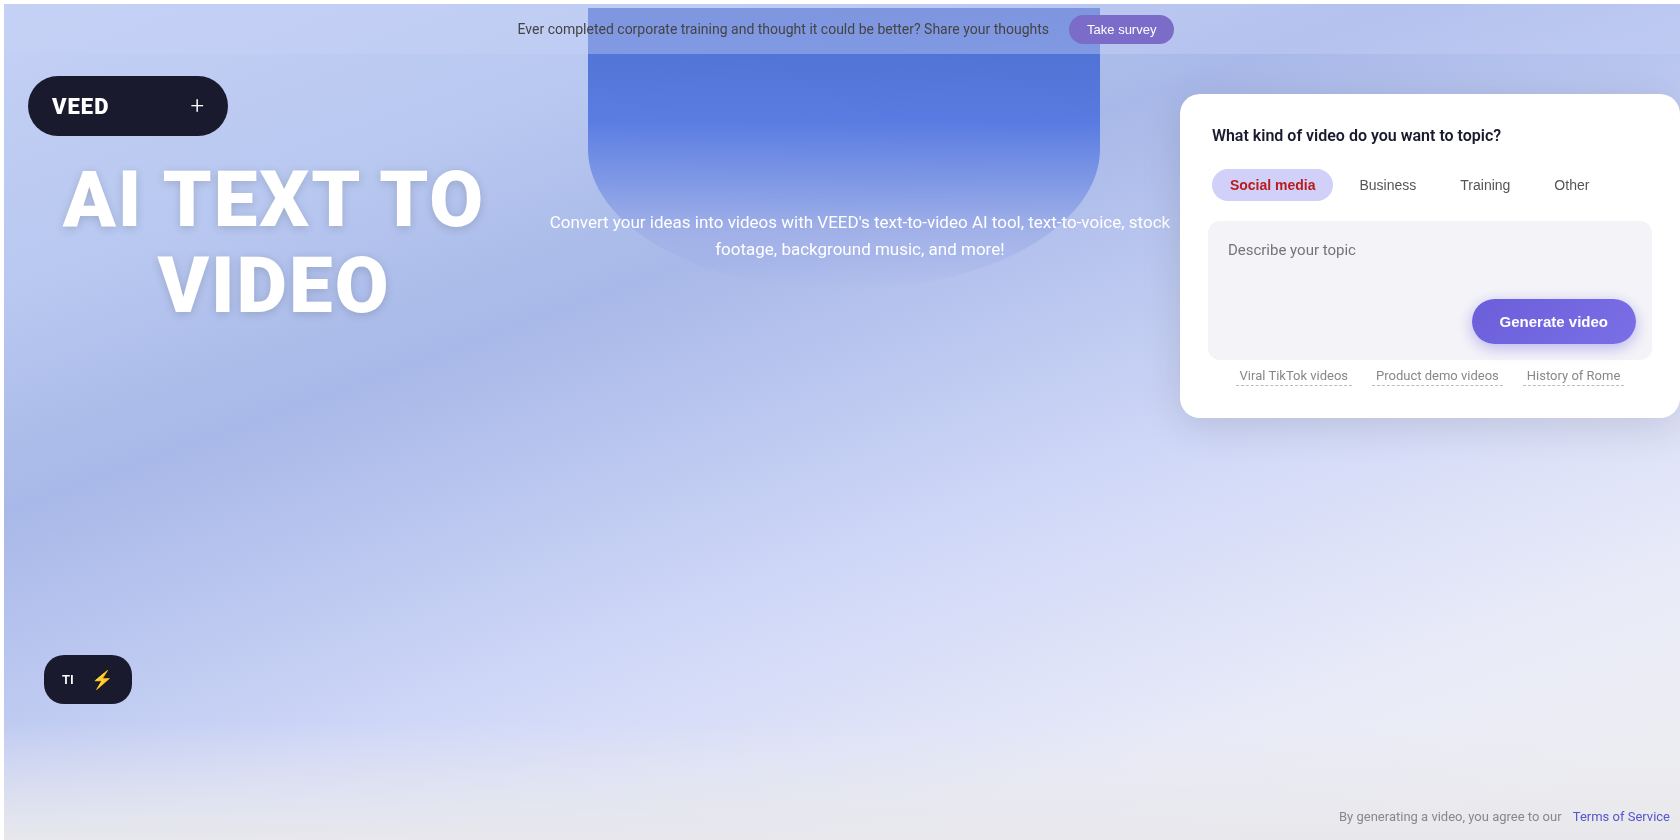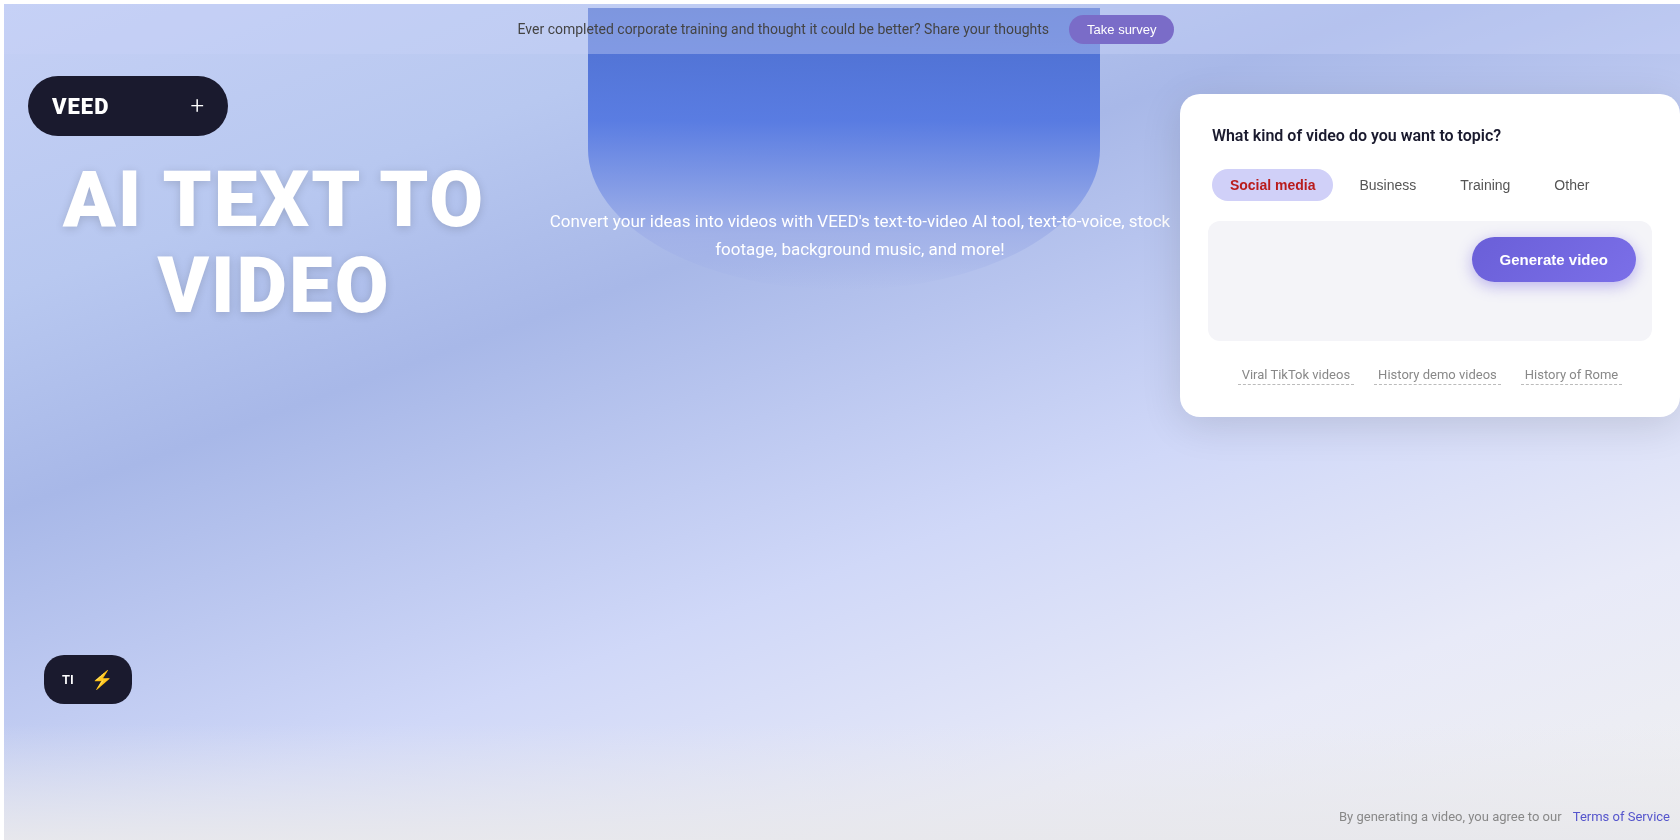--- a/index.html
+++ b/index.html
@@ -213,21 +213,20 @@
       font-weight: 600;
       cursor: pointer;
       align-self: flex-end;
       box-shadow: 0 4px 15px rgba(100, 80, 220, 0.4);
     }
 
     
     .examples {
       display: flex;
       gap: 20px;
-      margin-top: 18px;
       justify-content: center;
     }
 
     .example-chip {
       font-size: 13px;
       color: #888;
       cursor: pointer;
       border-bottom: 1.5px dashed #bbb;
       padding-bottom: 2px;
     }
@@ -315,26 +314,27 @@
     <p class="card-question">What kind of video do you want to topic?</p>
 
     <div class="category-tabs">
       <button class="cat-tab active">Social media</button>
       <button class="cat-tab">Business</button>
       <button class="cat-tab">Training</button>
       <button class="cat-tab">Other</button>
     </div>
 
     <div class="topic-area">
+      <textarea class="topic-input" placeholder="Describe your topic" rows="3" style=""></textarea>
       <button class="generate-btn">Generate video</button>
     </div>
 
     <div class="examples">
       <span class="example-chip">Viral TikTok videos</span>
-      <span class="example-chip">History demo videos</span>
+      <span class="example-chip">Product demo videos</span>
       <span class="example-chip">History of Rome</span>
     </div>
   </div>
 </div>
 
 <div class="ti-badge">
   <span class="ti-text">TI</span>
   <span class="ti-lightning">⚡</span>
 </div>
 

